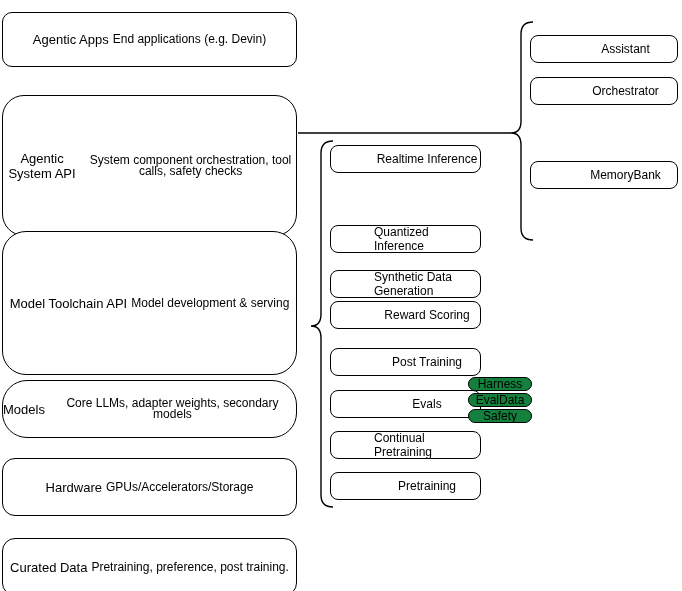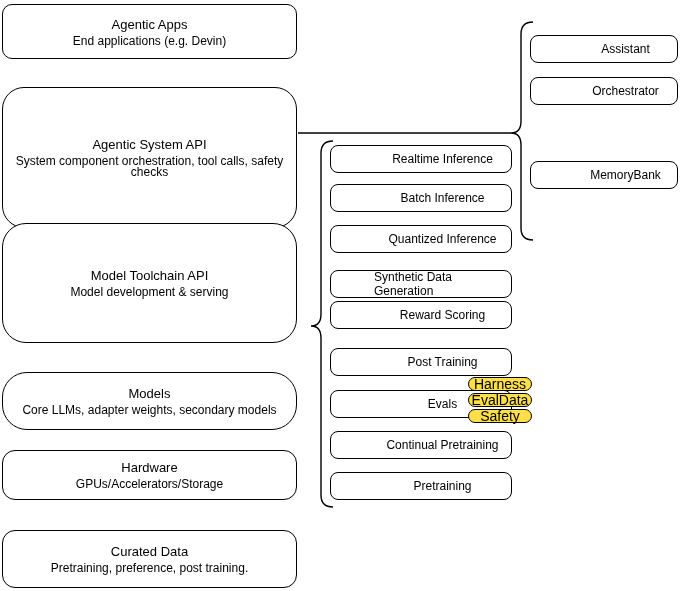--- a/index.html
+++ b/index.html
@@ -13,40 +13,40 @@
     overflow:hidden;
   }
   .links {
     position:absolute; left:0; top:0; width:682px; height:591px;
     pointer-events:none; z-index:2;
   }
   .node {
     position:absolute; left:2px; width:295px;
     border:1.3px solid #000;
     background:#fff;
-    display:flex; flex-direction:column; align-items:center; justify-content:center;
-    gap:4px; text-align:center; z-index:1;
+    display:flex; flex-direction:row; align-items:center; justify-content:center;
+    gap:4px; text-align:center; z-index:1;margin-top:8px;
   }
   .ttl { font-size:13px; line-height:15px; }
   .sub { font-size:12px; line-height:11px; }
   .mitem, .ritem {
     position:absolute; height:28px;
     border:1.3px solid #000; border-radius:8px;
     background:#fff;
     display:flex; align-items:center; justify-content:center;
     font-size:12px; z-index:1;padding-left:43px;
   }
-  .mitem { left:330px; width:182px; }
+  .mitem { left:330px; width:151px; }
   .ritem { left:530px; width:148px; }
   .etag {
     position:absolute; left:468px; width:64px; height:14px;
     border:1.2px solid #000; border-radius:8px;
-    background:#fde047;
+    background:#15803d;
     display:flex; align-items:center; justify-content:center;
-    font-size:14px; z-index:3;
+    font-size:12px; z-index:3;
   }
 </style>
 </head>
 <body>
 
 <div class="canvas">
 
   <svg class="links" viewBox="0 0 682 591">
     <line x1="298" y1="133" x2="511" y2="133" stroke="#000" stroke-width="1.4" fill="none"></line>
     <path fill="none" stroke="#000" stroke-width="1.4" d="M333,141 Q321,141 321,153 L321,314 Q321,326 311,326 Q321,326 321,338 L321,495 Q321,507 333,507"></path>
@@ -56,42 +56,41 @@
   <div class="node" style="top:4px;height:55px;border-radius:10px">
     <div class="ttl">Agentic Apps</div>
     <div class="sub">End applications (e.g. Devin)</div>
   </div>
 
   <div class="node" style="top:87px;height:141px;border-radius:22px">
     <div class="ttl">Agentic System API</div>
     <div class="sub">System component orchestration, tool calls, safety checks</div>
   </div>
 
-  <div class="node" style="top:223px;height:120px;border-radius:24px">
+  <div class="node" style="top:223px;height:144px;border-radius:24px">
     <div class="ttl">Model Toolchain API</div>
     <div class="sub">Model development &amp; serving</div>
   </div>
 
   <div class="node" style="top:372px;height:58px;border-radius:25px">
     <div class="ttl">Models</div>
     <div class="sub">Core LLMs, adapter weights, secondary models</div>
   </div>
 
-  <div class="node" style="top:450px;height:50px;border-radius:13px">
+  <div class="node" style="top:450px;height:58px;border-radius:13px">
     <div class="ttl">Hardware</div>
     <div class="sub">GPUs/Accelerators/Storage</div>
   </div>
 
   <div class="node" style="top:530px;height:58px;border-radius:13px">
     <div class="ttl">Curated Data</div>
     <div class="sub">Pretraining, preference, post training.</div>
   </div>
 
   <div class="mitem" style="top:145px">Realtime Inference</div>
-  <div class="mitem" style="top:184px">Batch Inference</div>
   <div class="mitem" style="top:225px">Quantized Inference</div>
   <div class="mitem" style="top:270px">Synthetic Data Generation</div>
   <div class="mitem" style="top:301px">Reward Scoring</div>
   <div class="mitem" style="top:348px">Post Training</div>
   <div class="mitem" style="top:390px">Evals</div>
   <div class="mitem" style="top:431px">Continual Pretraining</div>
   <div class="mitem" style="top:472px">Pretraining</div>
 
   <div class="etag" style="top:377px">Harness</div>
   <div class="etag" style="top:393px">EvalData</div>

